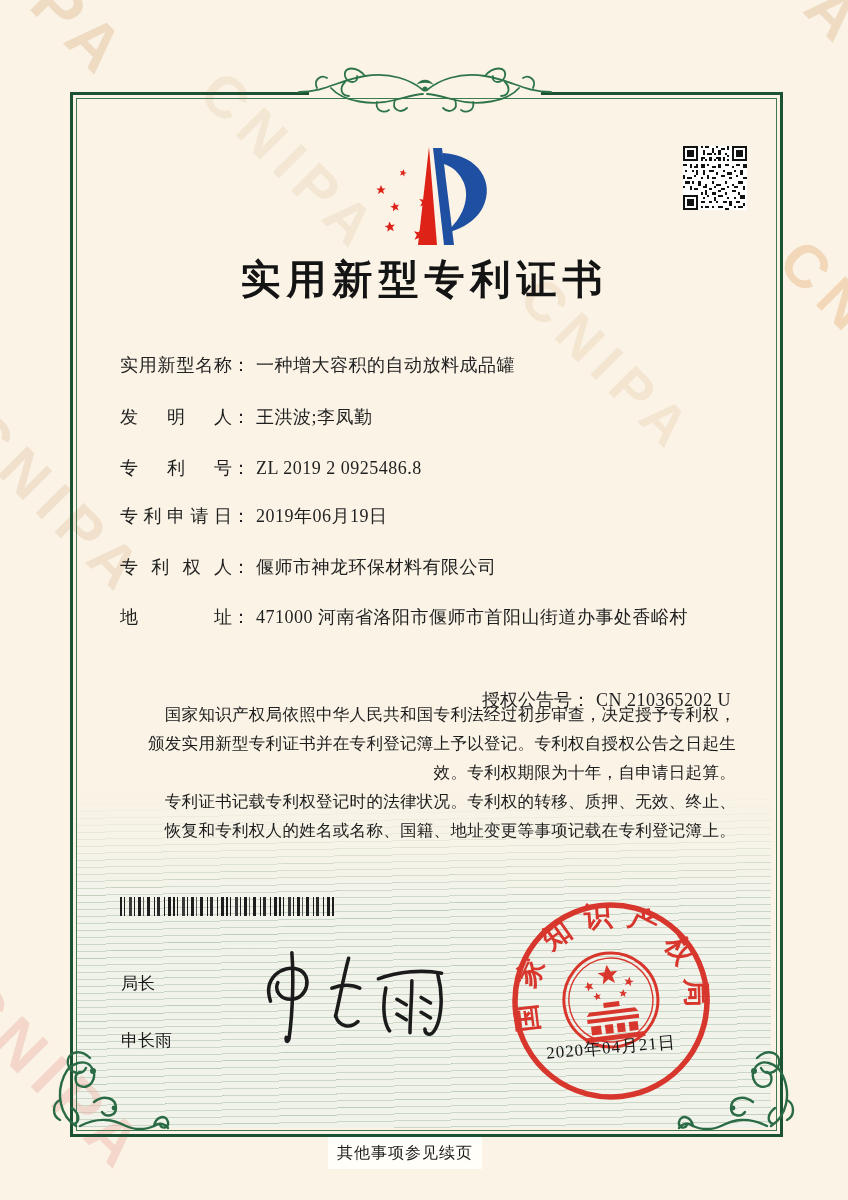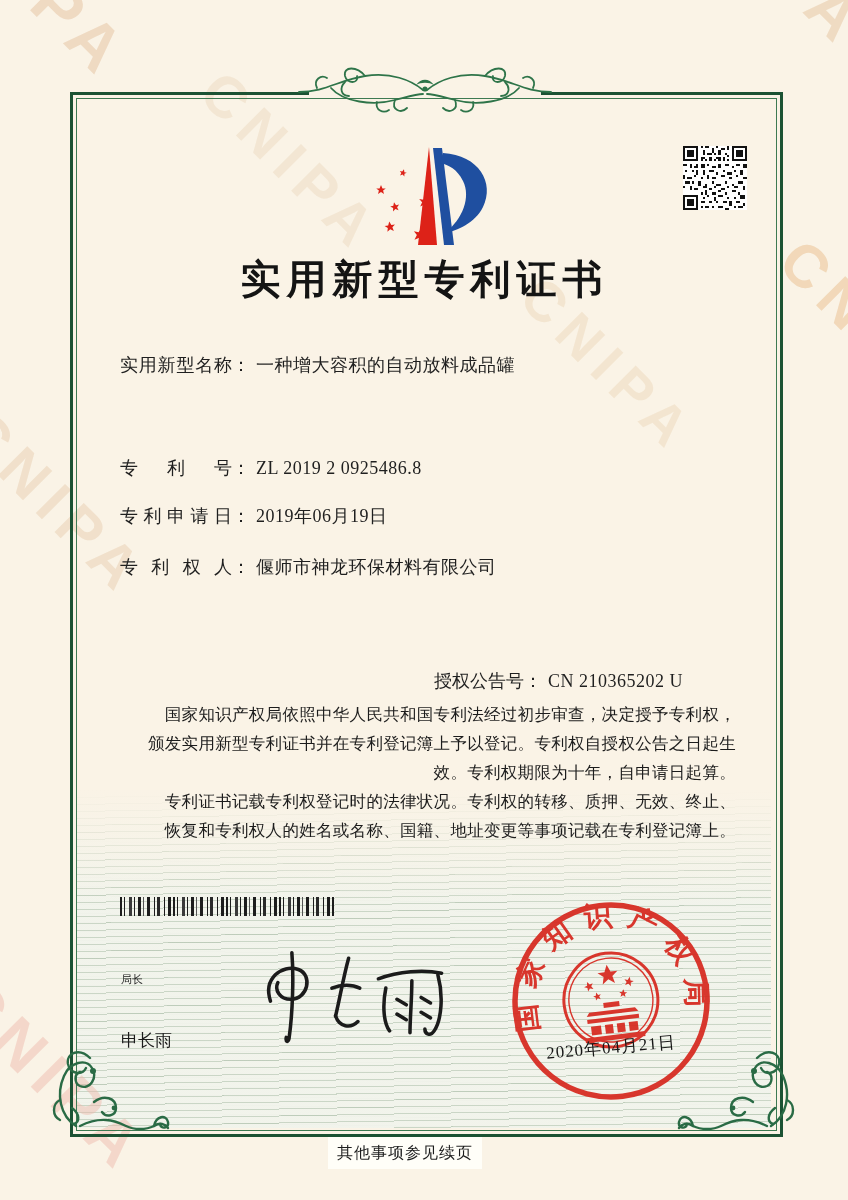--- a/index.html
+++ b/index.html
@@ -71,21 +71,21 @@
         #3a3a3a 9px 12px, transparent 12px 14px,
         #1d1d1d 14px 15px, transparent 15px 18px,
         #1d1d1d 18px 21px, transparent 21px 23px,
         #555 23px 24px, transparent 24px 27px,
         #1d1d1d 27px 30px, transparent 30px 34px,
         #1d1d1d 34px 35px, transparent 35px 37px,
         #2a2a2a 37px 40px, transparent 40px 44px,
         #1d1d1d 44px 45px, transparent 45px 48px,
         #1d1d1d 48px 51px, transparent 51px 53px);
   }
-  .director-title{left:121px;top:972px;font-size:11px;color:#1b1b1b;font-family:"Liberation Sans","DejaVu Sans",sans-serif;}
+  .director-title{left:121px;top:972px;font-size:17px;color:#1b1b1b;font-family:"Liberation Sans","DejaVu Sans",sans-serif;}
   .director-name{left:121px;top:1005px;font-size:17px;color:#1b1b1b;font-family:"Liberation Sans","DejaVu Sans",sans-serif;margin-top:24px;}
   .signature{left:250px;top:946px;z-index:5;}
   .seal{left:508px;top:898px;transform:rotate(-7deg);z-index:6;}
   .seal-date{
     left:523px;top:1036px;width:176px;text-align:center;
     font-size:17px;color:#161616;letter-spacing:1px;
     transform:rotate(-5deg);z-index:7;
   }
   .page-no{left:72px;top:1096px;width:705px;text-align:center;font-size:15px;color:#333;letter-spacing:2px;}
   .cont-box{
@@ -297,30 +297,36 @@
         <rect x="23" y="27" width="1" height="1"></rect>
         <rect x="25" y="27" width="2" height="1"></rect>
     </g>
   </svg>
 
   <div class="abs title">实用新型专利证书</div>
 
   <div class="abs frow" style="top:353px;">
     <span class="flabel">实用新型名称</span><span class="fcolon">：</span><span class="fvalue">一种增大容积的自动放料成品罐</span>
   </div>
+  <div class="abs frow" style="top:405px;">
+    <span class="flabel">发明人</span><span class="fcolon">：</span><span class="fvalue">王洪波;李凤勤</span>
+  </div>
   <div class="abs frow" style="top:456px;">
     <span class="flabel">专利号</span><span class="fcolon">：</span><span class="fvalue">ZL 2019 2 0925486.8</span>
   </div>
   <div class="abs frow" style="top:504px;">
     <span class="flabel">专利申请日</span><span class="fcolon">：</span><span class="fvalue">2019年06月19日</span>
   </div>
   <div class="abs frow" style="top:555px;">
     <span class="flabel">专利权人</span><span class="fcolon">：</span><span class="fvalue">偃师市神龙环保材料有限公司</span>
   </div>
-  <div class="abs grant-no" style="top:669px;">
+  <div class="abs frow" style="top:605px;">
+    <span class="flabel">地址</span><span class="fcolon">：</span><span class="fvalue">471000 河南省洛阳市偃师市首阳山街道办事处香峪村</span>
+  </div>
+  <div class="abs grant-no" style="top:688px;margin-left:48px;">
     <span>授权公告号</span><span class="fcolon">：</span><span class="fvalue">CN 210365202 U</span>
   </div>
 
   <div class="abs bodytext">
     <p>国家知识产权局依照中华人民共和国专利法经过初步审查，决定授予专利权，颁发实用新型专利证书并在专利登记簿上予以登记。专利权自授权公告之日起生效。专利权期限为十年，自申请日起算。</p>
     <p>专利证书记载专利权登记时的法律状况。专利权的转移、质押、无效、终止、恢复和专利权人的姓名或名称、国籍、地址变更等事项记载在专利登记簿上。</p>
   </div>
 
   <div class="abs barcode"></div>
 

